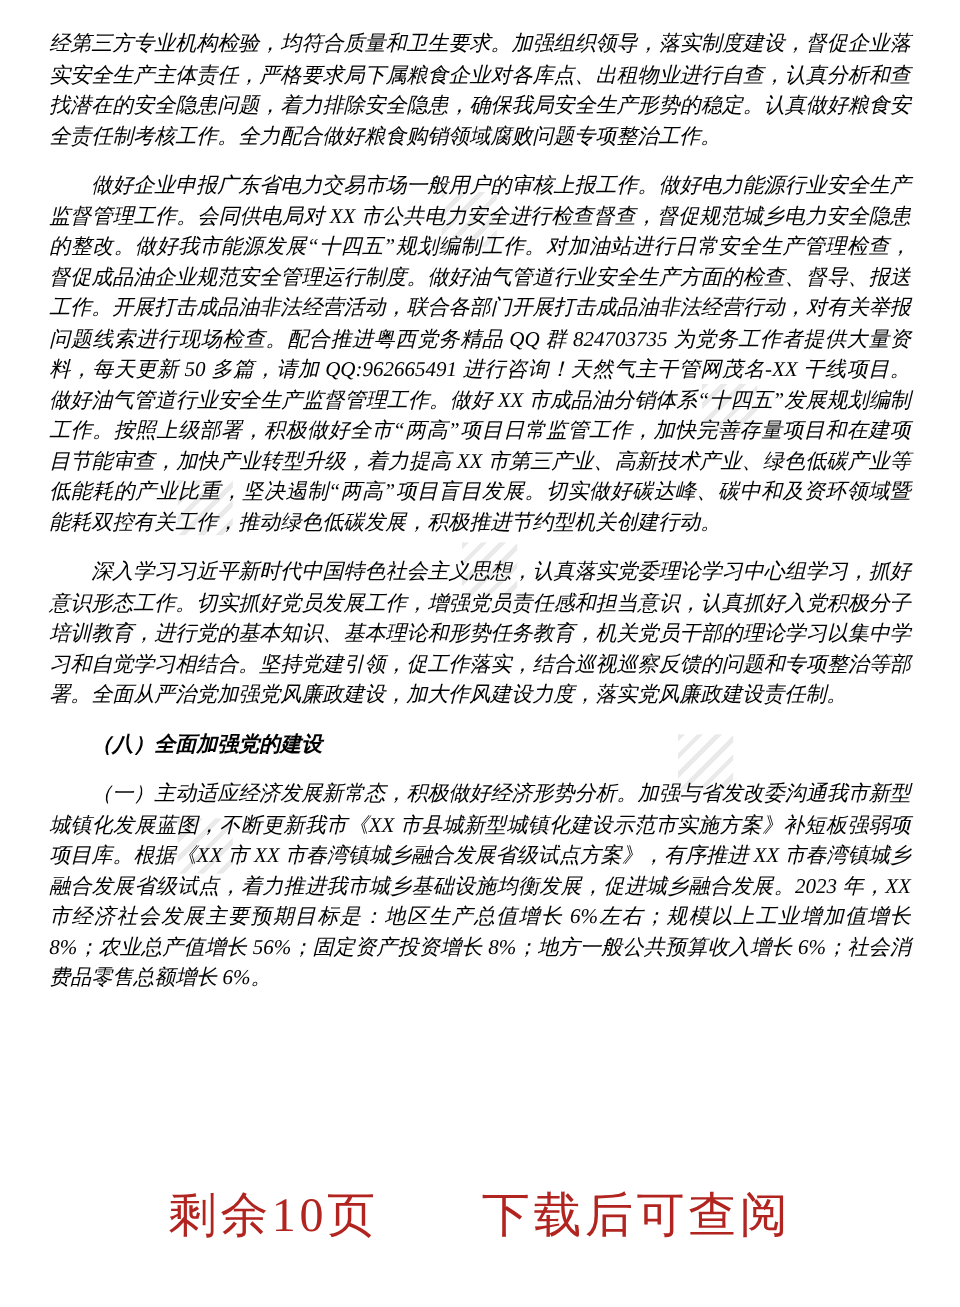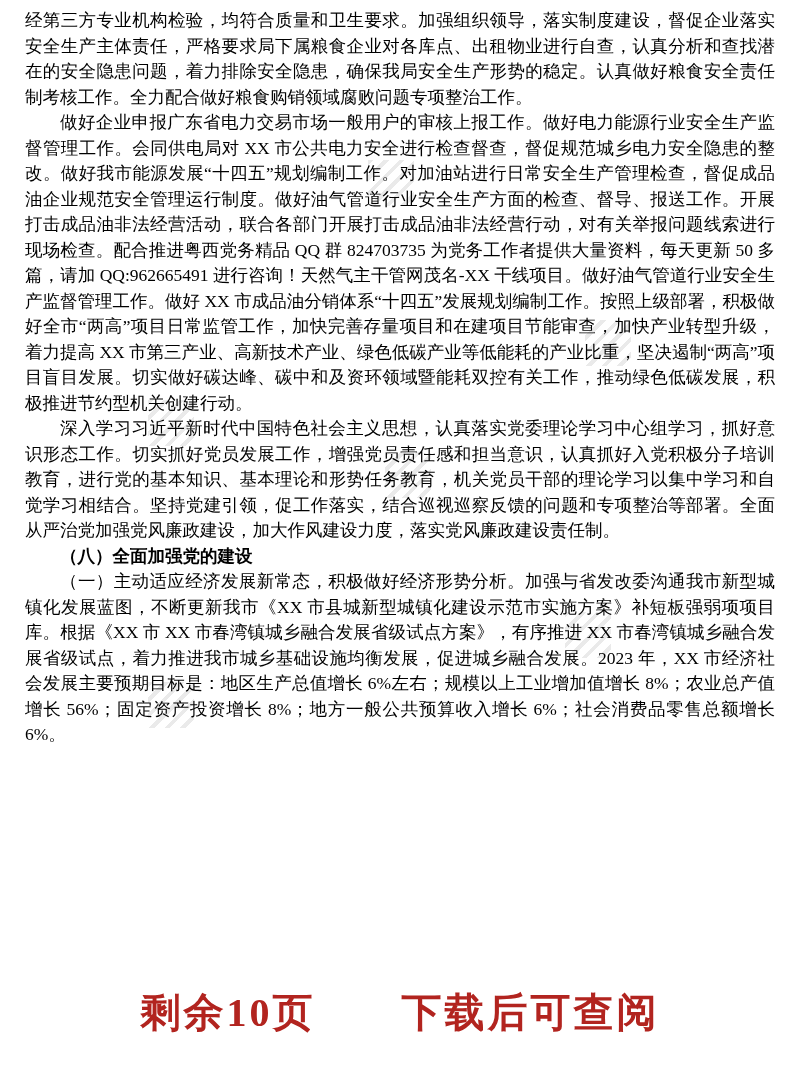--- a/index.html
+++ b/index.html
@@ -20,22 +20,23 @@
     position: absolute;
     left: 25px;
     right: 25px;
     top: 8px;
     font-size: 17.5px;
     line-height: 25.5px;
     text-align: justify;
     text-justify: inter-ideograph;
   }
   .content p {
-    margin: 0;
+    margin: 16px;
     word-break: break-all;
+    font-style: italic;
   }
   .content p.indent {
     text-indent: 2em;
   }
   .content p.bold {
     font-weight: bold;
   }
   .watermark {
     position: absolute;
     width: 46px;
@@ -48,21 +49,21 @@
     );
     pointer-events: none;
   }
   .download-banner {
     position: absolute;
     left: 0;
     right: 0;
     top: 985px;
     text-align: center;
     font-size: 40px;
-    font-weight: bold;
+    font-weight: normal;
     letter-spacing: 3px;
     font-family: "Liberation Serif", "DejaVu Serif", serif;
   }
 </style>
 </head>
 <body>
 
 <div class="page">
 
   <div class="watermark" style="left:368px; top:160px;"></div>

